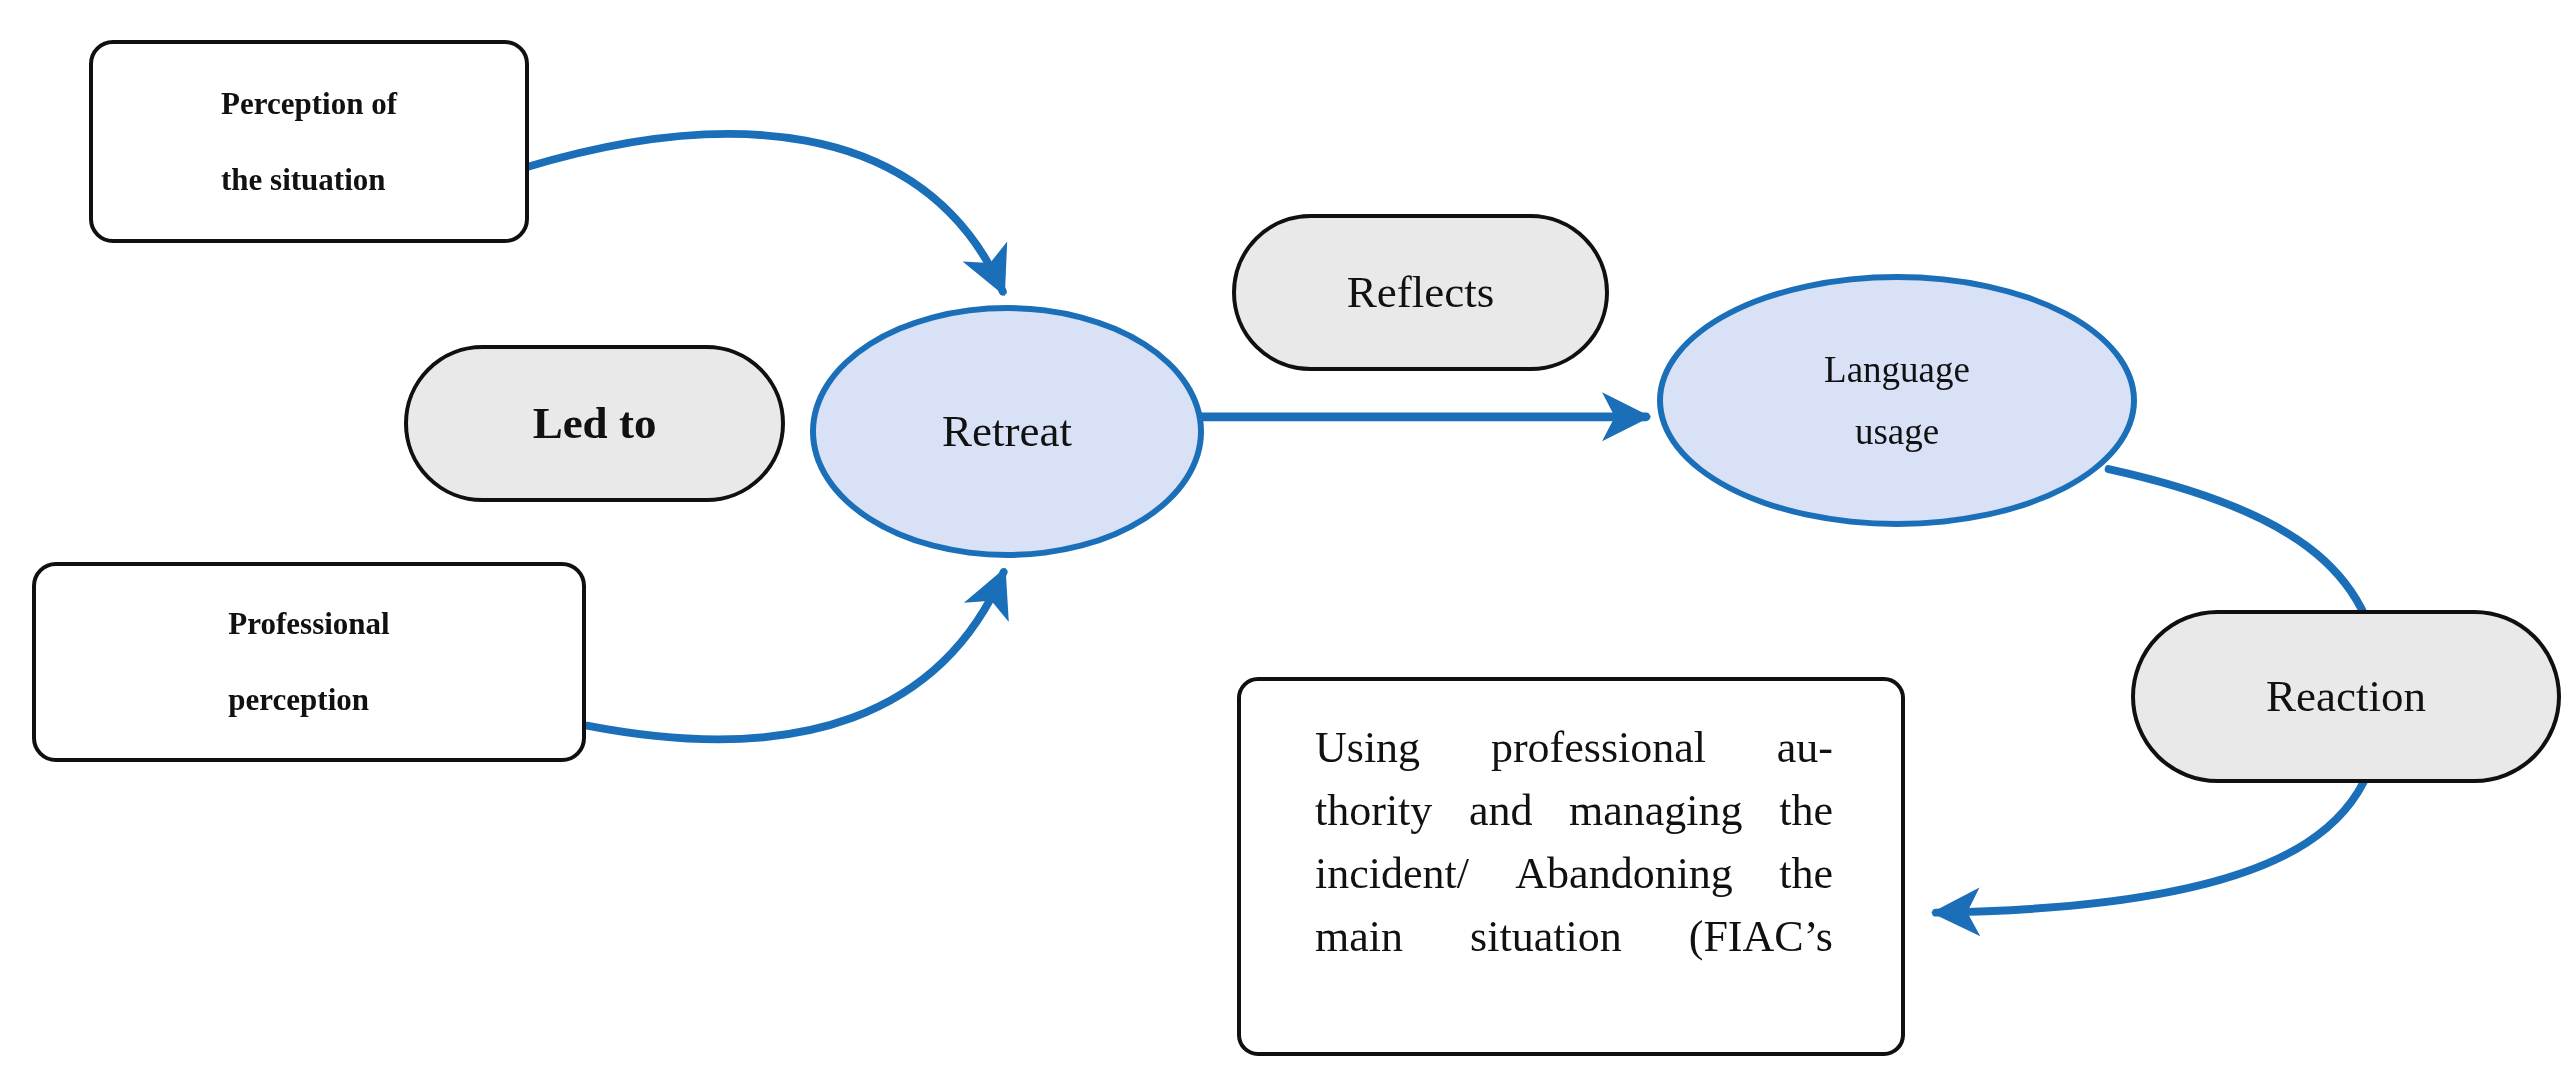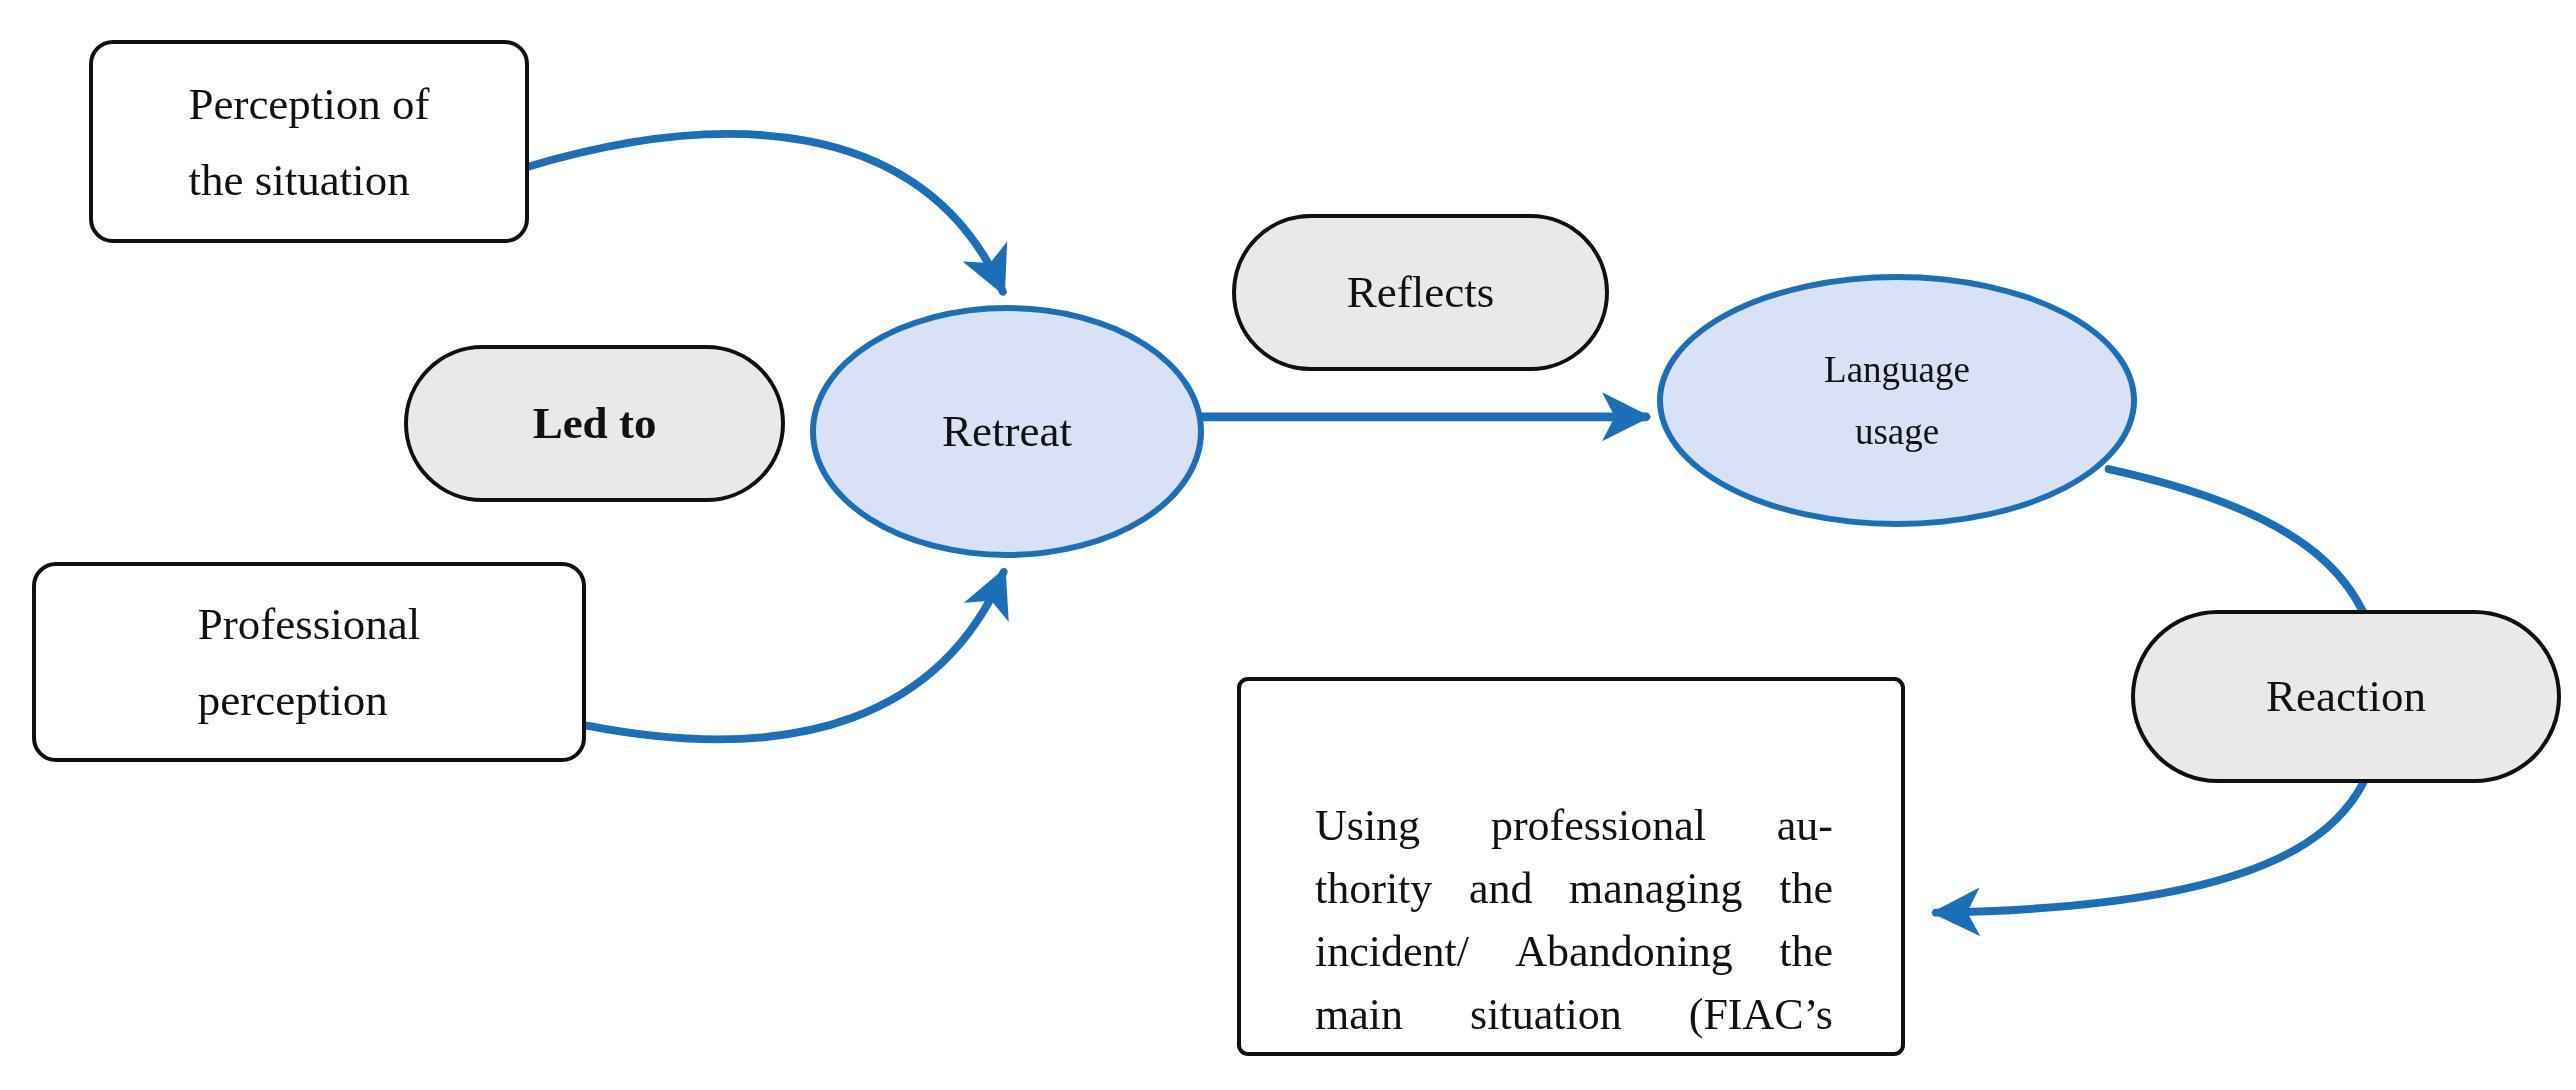--- a/index.html
+++ b/index.html
@@ -29,28 +29,28 @@
     border-radius:95px;
     margin-top:16px;
   }
   .ellipse{
     background:var(--node-fill-blue,#d8e1f5);
     border:6.3px solid var(--node-stroke-blue,#1b6fb9);
     border-radius:50%;
   }
   .node-label{font-size:45px;line-height:1.25;text-align:center;}
   .lines-left{text-align:left;}
-  .lines-left .node-line{font-size:45px;line-height:76px;white-space:nowrap;}
+  .lines-left .node-line{font-size:31px;line-height:76px;white-space:nowrap;font-weight:bold;}
   .lines-center .node-line{font-size:37px;line-height:62px;text-align:center;white-space:nowrap;}
   
   .textbox{
     background:#ffffff;
     border:4.8px solid var(--border-black,#101010);
-    border-radius:11px;
-    align-items:flex-end;
+    border-radius:21px;
+    align-items:flex-start;
     justify-content:flex-start;
     padding:41px 68px 0 74px;
   }
   .tb-lines{width:100%;}
   .tb-line{display:flex;justify-content:space-between;font-size:44px;height:63px;align-items:baseline;white-space:nowrap;}
   .tb-line.last{justify-content:flex-start;gap:12.7px;}
 </style>
 </head>
 <body>
 

